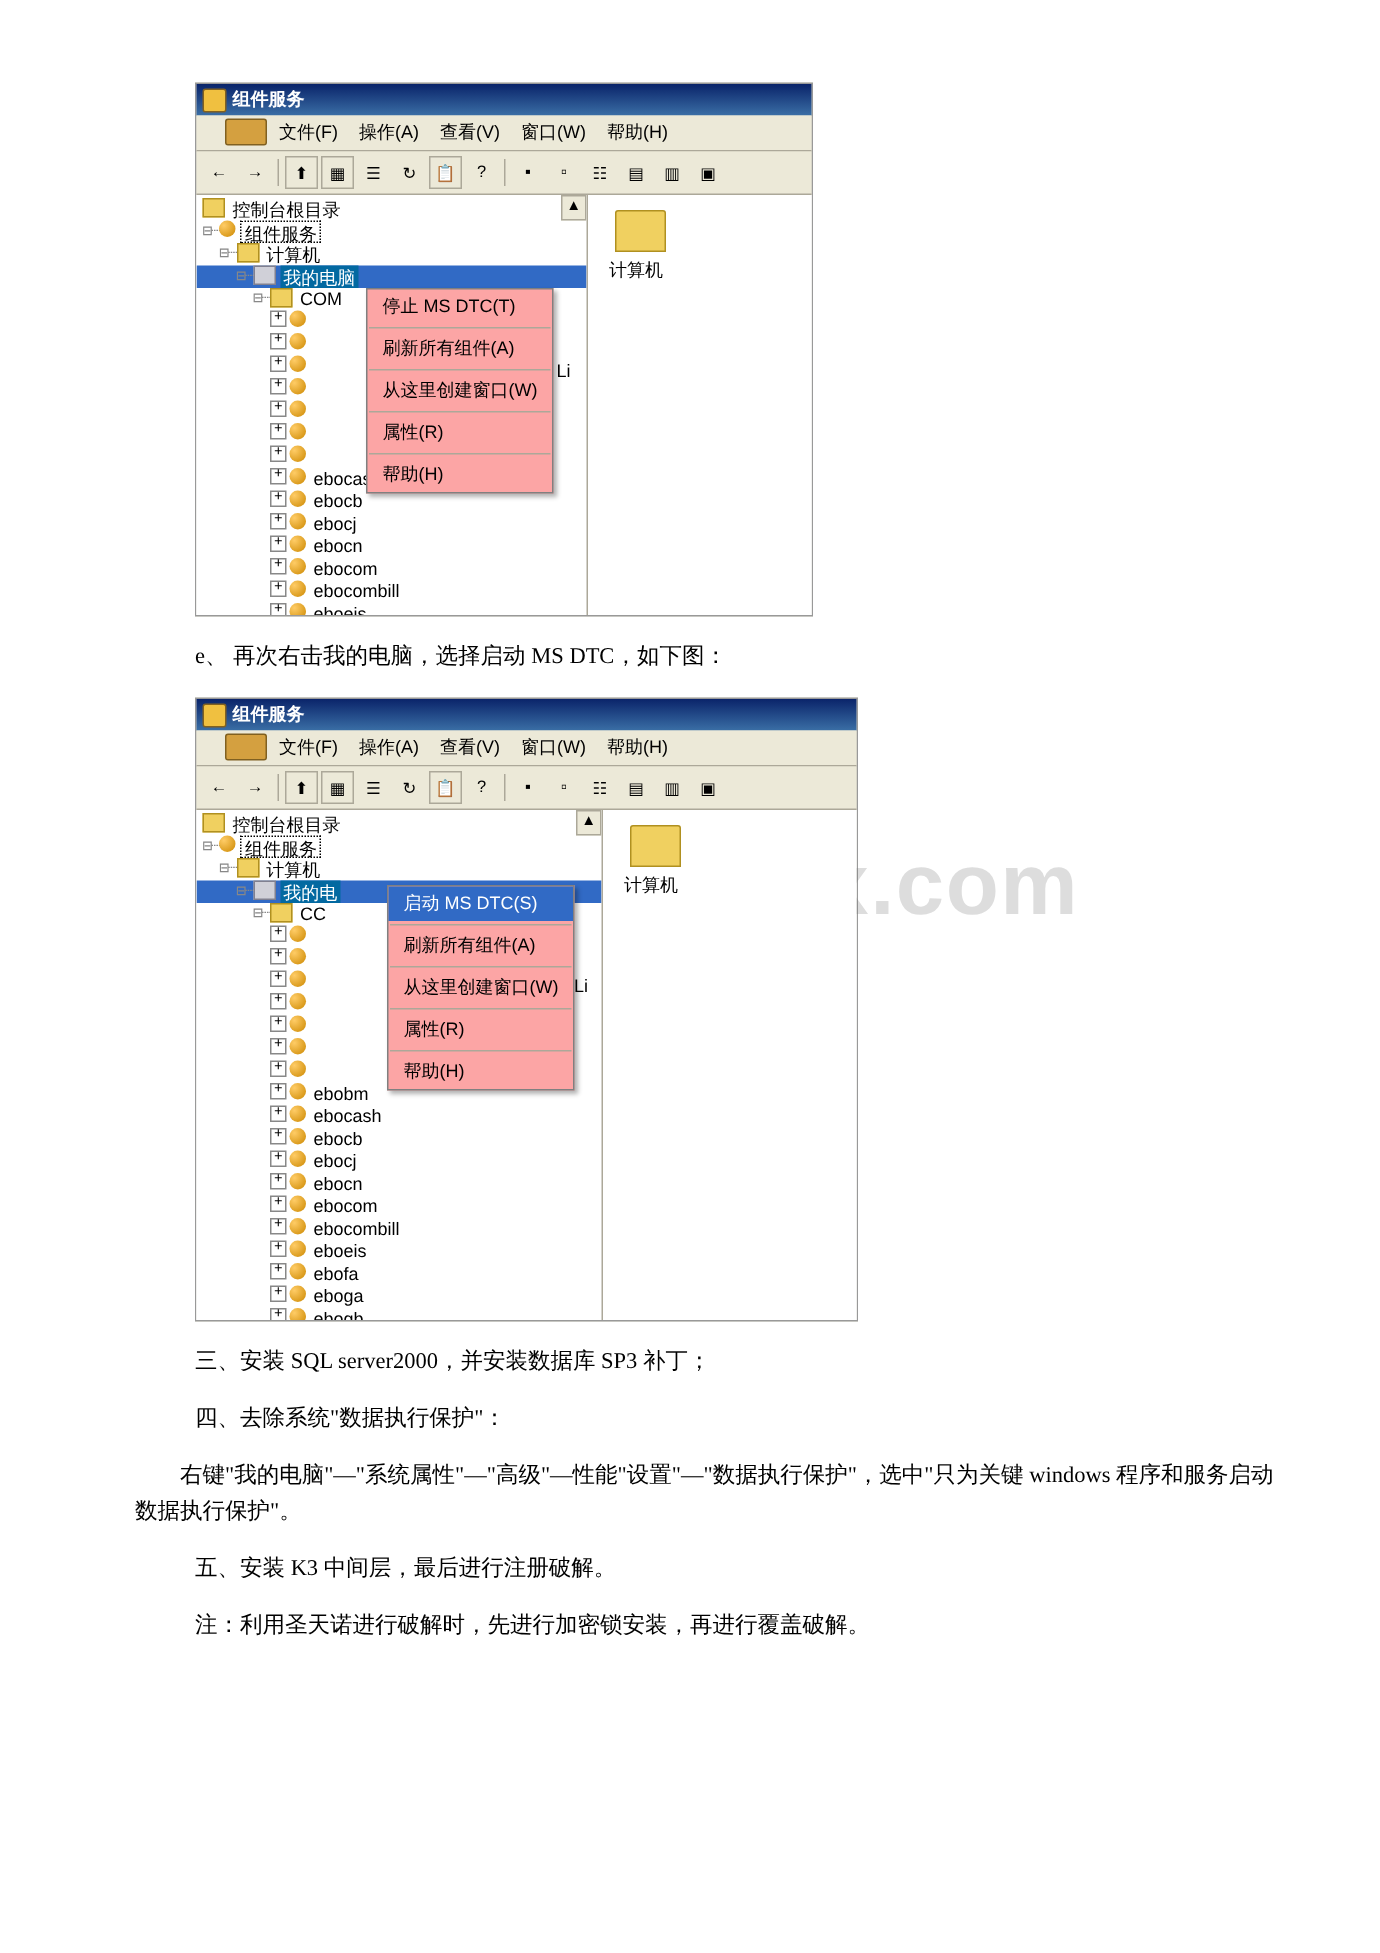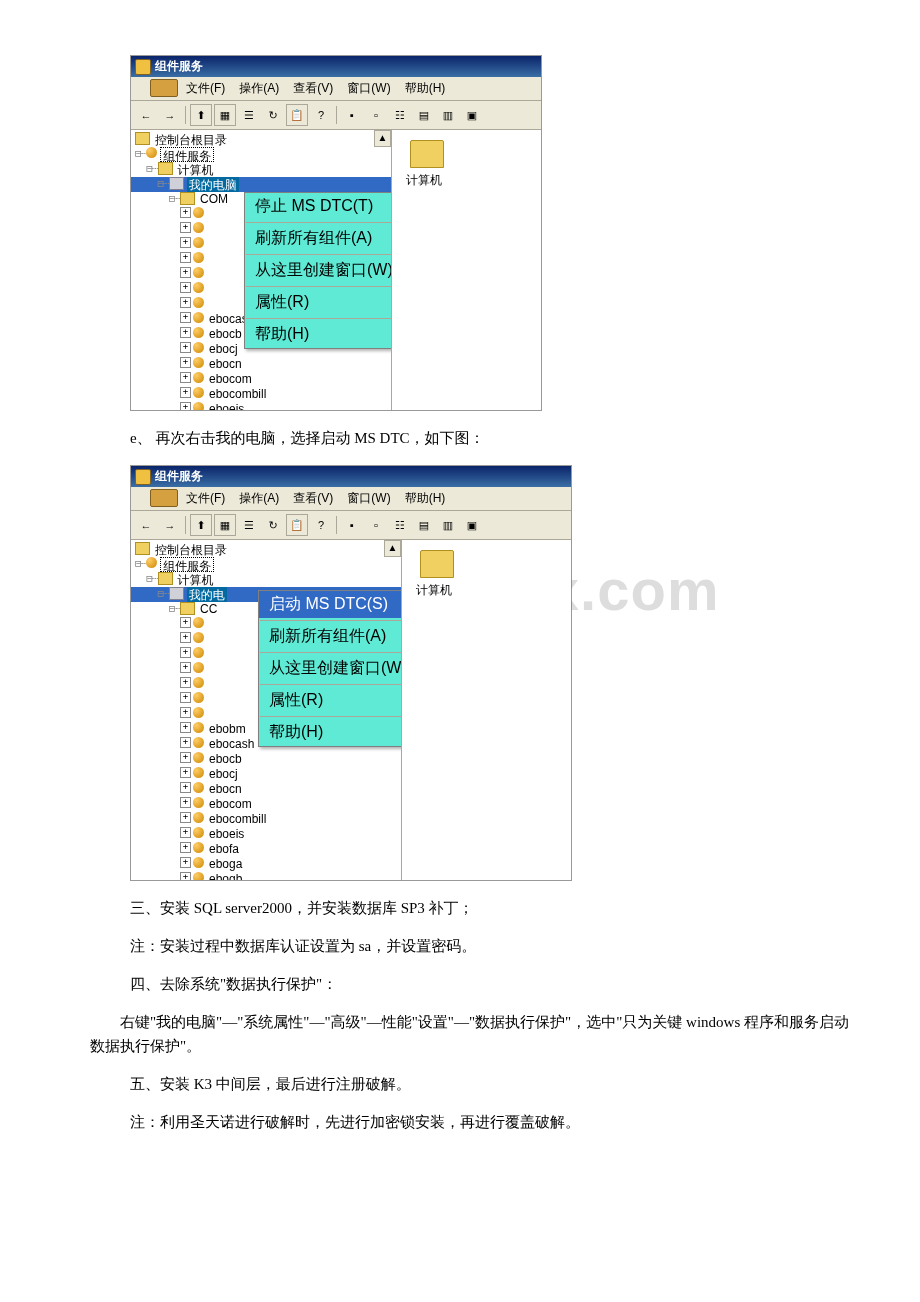--- a/index.html
+++ b/index.html
@@ -21,21 +21,21 @@
 .tree-row{display:flex;height:15px;white-space:nowrap;padding-left:4px}
 .tree-row.sel{background:#316ac5;color:#fff}
 .tree-row.sel .node-label{background:#0369a1;color:#fff}
 .dotted{color:#888;font-family:monospace;font-size:11px;letter-spacing:-1px}
 .expander{width:9px;height:9px;border:1px solid #888;font-size:9px;line-height:7px;text-align:center;background:#fff;color:#000;margin-right:2px;font-family:monospace}
 .folder-ico{width:13px;height:11px;background:#f0d060;border:1px solid #b09020;margin-right:3px}
 .comp-ico{width:13px;height:11px;background:#d0d0d8;border:1px solid #808090;margin-right:3px}
 .ball-ico{width:11px;height:11px;background:radial-gradient(circle at 30% 30%,#ffcc66,#cc8800);border-radius:50%;margin-right:3px}
 .ball-ico.plus{}
 .node-label{padding:0 2px}
-.context-menu{position:absolute;background:#5eead4;border:1px solid #808080;box-shadow:2px 2px 3px rgba(0,0,0,0.3);z-index:10;font-size:16px;min-width:110px}
+.context-menu{position:absolute;background:#fca5a5;border:1px solid #808080;box-shadow:2px 2px 3px rgba(0,0,0,0.3);z-index:10;font-size:12px;min-width:110px}
 .menu-item{padding:3px 10px;white-space:nowrap}
 .menu-sep{height:1px;background:#aca899;margin:2px 1px}
 .peek{position:absolute;font-size:12px;z-index:5}
 .right-pane{flex:1;background:#fff;padding:6px;position:relative}
 .big-folder{width:32px;height:26px;background:#f0d060;border:1px solid #b09020;border-radius:2px 2px 0 0;margin:4px 0 4px 12px}
 .right-label{font-size:12px;margin-left:8px}
 .watermark{position:absolute;font-family:Arial,sans-serif;font-size:58px;font-weight:bold;color:rgba(120,120,120,0.25);letter-spacing:1px;pointer-events:none}
 .doc-text{margin:14px 0 14px 70px;line-height:1.6}
 .doc-text.indent{text-indent:2em;margin-left:30px}
 </style>
@@ -378,19 +378,18 @@
       </div>
     </div>
     <div class="right-pane">
       <div class="big-folder"></div>
       <div class="right-label">计算机</div>
     </div>
   </div>
 </div>
 
 <p class="doc-text">三、安装 SQL server2000，并安装数据库 SP3 补丁；</p>
-<p class="doc-text">注：安装过程中数据库认证设置为 sa，并设置密码。</p>
 <p class="doc-text">四、去除系统"数据执行保护"：</p>
 <p class="doc-text indent">右键"我的电脑"—"系统属性"—"高级"—性能"设置"—"数据执行保护"，选中"只为关键 windows 程序和服务启动数据执行保护"。</p>
 <p class="doc-text">五、安装 K3 中间层，最后进行注册破解。</p>
 <p class="doc-text">注：利用圣天诺进行破解时，先进行加密锁安装，再进行覆盖破解。</p>
 
 </div>
 
 </body></html>

